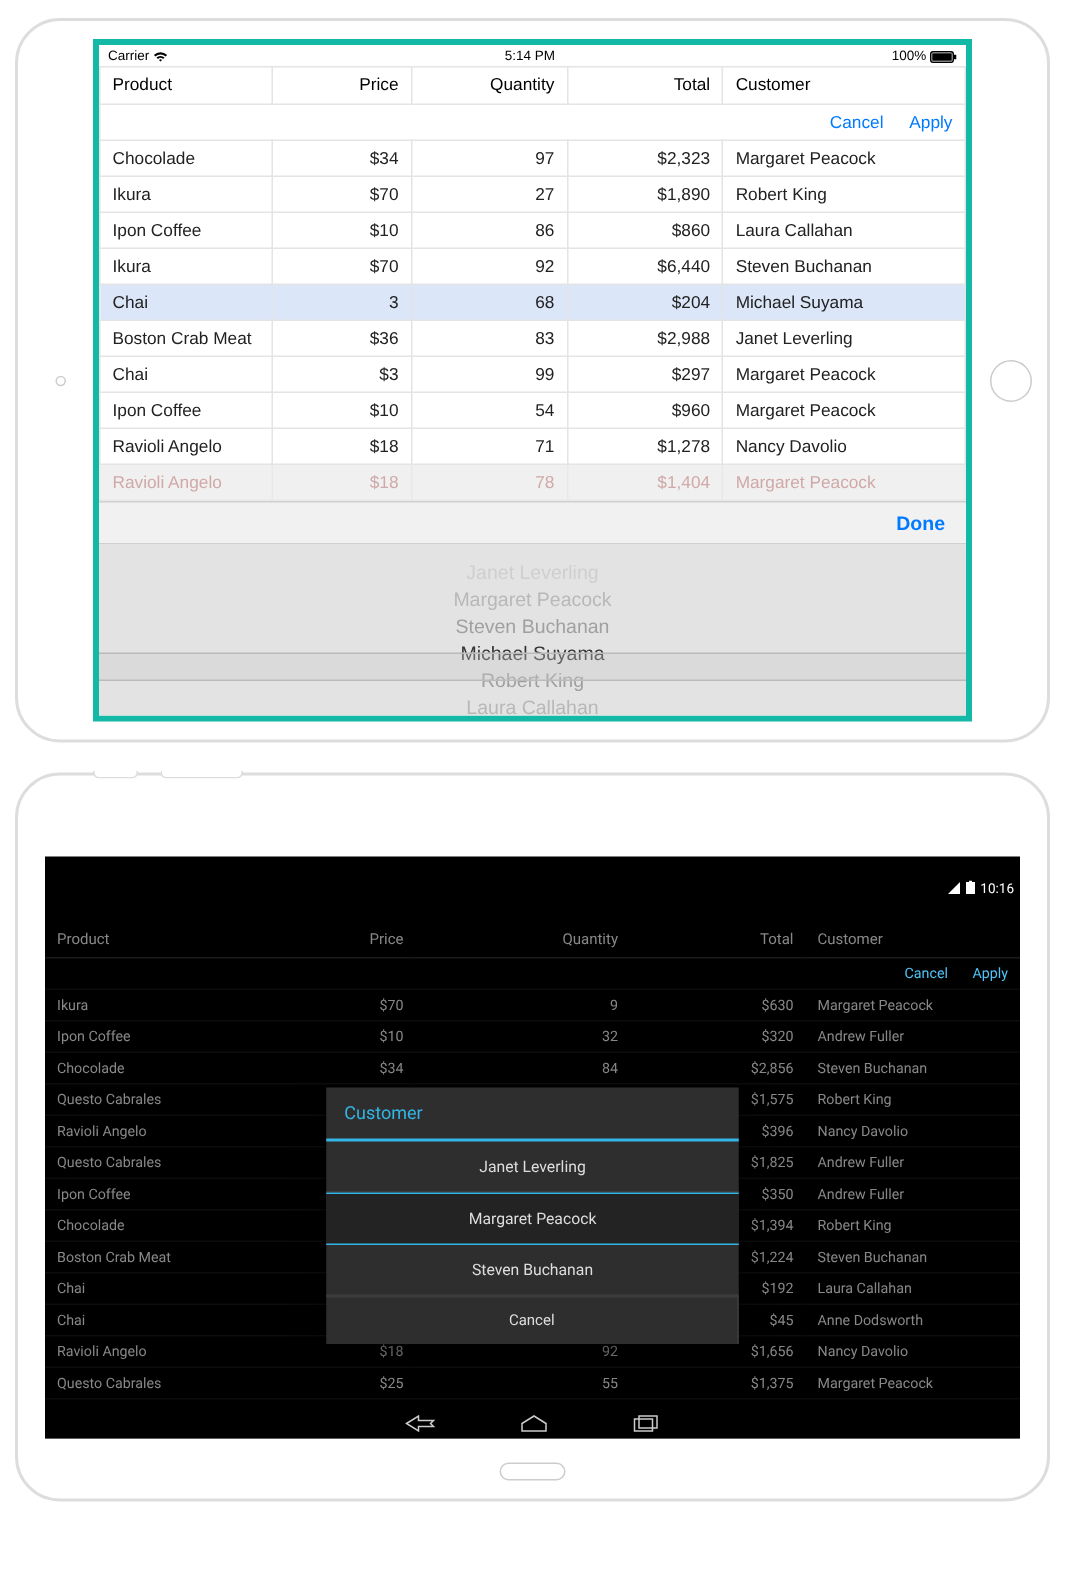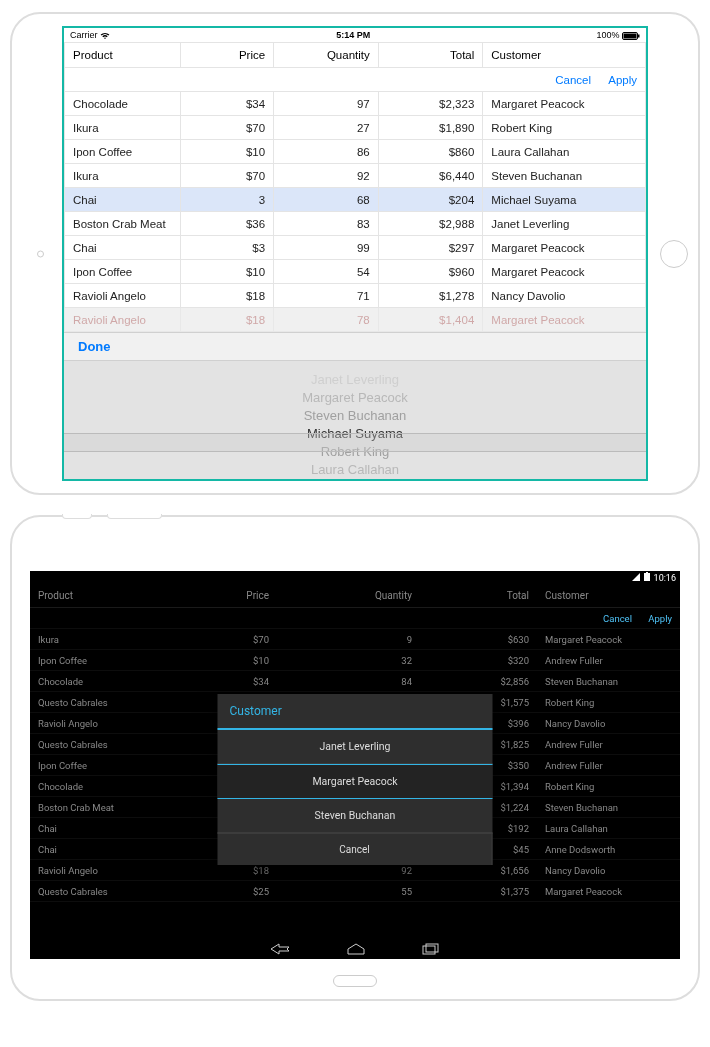--- a/index.html
+++ b/index.html
@@ -12,21 +12,21 @@
   }
   .device-ios .camera {
     position: absolute; left: 25px; top: 50%; width: 7px; height: 7px; border-radius: 50%;
     border: 1.5px solid #ccc; background: #fff; transform: translateY(-50%);
   }
   .device-ios .home-btn {
     position: absolute; right: 10px; top: 50%; width: 28px; height: 28px; border-radius: 50%;
     border: 1.5px solid #ccc; background: #fff; transform: translateY(-50%);
   }
   .screen-ios {
-    margin: 0 25px; border: 2px solid #14b8a6; background: #fff; height: 455px; overflow: hidden;
+    margin: 0 25px; border: 4px solid #14b8a6; background: #fff; height: 455px; overflow: hidden;
   }
   .statusbar-ios {
     display: flex; justify-content: space-between; align-items: center;
     font-size: 9px; padding: 2px 6px; color: #000;
   }
   .wifi-icon, .battery-icon { display: inline-block; vertical-align: middle; }
   .wifi-icon svg, .battery-icon svg { display: block; }
 
   
   .ios-table { width: 100%; border-collapse: collapse; table-layout: fixed; }
@@ -43,21 +43,21 @@
   .ios-table td {
     padding: 5.5px 8px; border: 1px solid #e4e4e4; font-size: 11.5px; color: #222;
   }
   .ios-table td.r { text-align: right; }
   .ios-table tr.sel td { background: #dbe6f9; }
   .ios-table tr.ghost td { background: #f0f0f0; color: #d0a8a8; border-color: #e8e8e8; }
 
   
   .picker-toolbar {
     background: #f1f1f1; border-top: 1px solid #d0d0d0; border-bottom: 1px solid #d0d0d0;
-    text-align: left; padding: 6px 14px; font-size: 13px;
+    text-align: right; padding: 6px 14px; font-size: 13px;
   }
   .picker-toolbar .done { color: #007aff; font-weight: 600; cursor: pointer; }
   .picker-wheel {
     background: #e3e3e3; height: 140px; position: relative; overflow: hidden;
   }
   .picker-wheel .opt {
     text-align: center; height: 18px; line-height: 18px; font-size: 13px;
   }
   .picker-wheel .band {
     position: absolute; left: 0; right: 0; top: 72px; height: 19px;
@@ -85,21 +85,21 @@
   .device-and .home-pill {
     position: absolute; bottom: 12px; left: 50%; transform: translateX(-50%);
     width: 44px; height: 12px; border: 1.5px solid #ccc; border-radius: 7px; background: #fff;
   }
   .screen-and {
     background: #000; height: 388px; position: relative; color: #aaa;
     font-family: Roboto, Arial, sans-serif; overflow: hidden;
   }
   .statusbar-and {
     display: flex; justify-content: flex-end; align-items: center; gap: 4px;
-    font-size: 9px; color: #fff; padding: 1px 4px;
+    font-size: 9px; color: #fff; padding: 16px 4px;
   }
   .and-content { position: relative; height: 355px; }
   .and-table { width: 100%; border-collapse: collapse; table-layout: fixed; }
   .and-table th {
     text-align: left; font-weight: 400; font-size: 10px; color: #888;
     padding: 6px 8px; border-bottom: 1px solid #1a1a1a;
   }
   .and-table th.r { text-align: right; }
   .and-editbar td {
     text-align: right; padding: 5px 12px; font-size: 10px;
@@ -152,21 +152,21 @@
 
     <div class="statusbar-ios">
       <span>
         <span>Carrier</span>
         <span class="wifi-icon">
           <svg width="10" height="8" viewBox="0 0 10 8">
               <path d="M5 7 L4 6 A1.4 1.4 0 0 1 6 6 Z M2.3 4.3 A4 4 0 0 1 7.7 4.3 L6.7 5.3 A2.6 2.6 0 0 0 3.3 5.3 Z M0.6 2.6 A6.5 6.5 0 0 1 9.4 2.6 L8.4 3.6 A5 5 0 0 0 1.6 3.6 Z" fill="#000"></path>
             </svg>
         </span>
       </span>
-      <span style="font-weight:700">5:14 PM</span>
+      <span style="font-weight:400">5:14 PM</span>
       <span>
         <span>100%</span>
         <span class="battery-icon">
           <svg width="18" height="8" viewBox="0 0 18 8">
               <rect x="0.5" y="0.5" width="15" height="7" rx="1.5" fill="none" stroke="#000"></rect>
               <rect x="1.5" y="1.5" width="13" height="5" fill="#000"></rect>
               <rect x="16" y="2.5" width="1.5" height="3" fill="#000"></rect>
             </svg>
         </span>
       </span>

